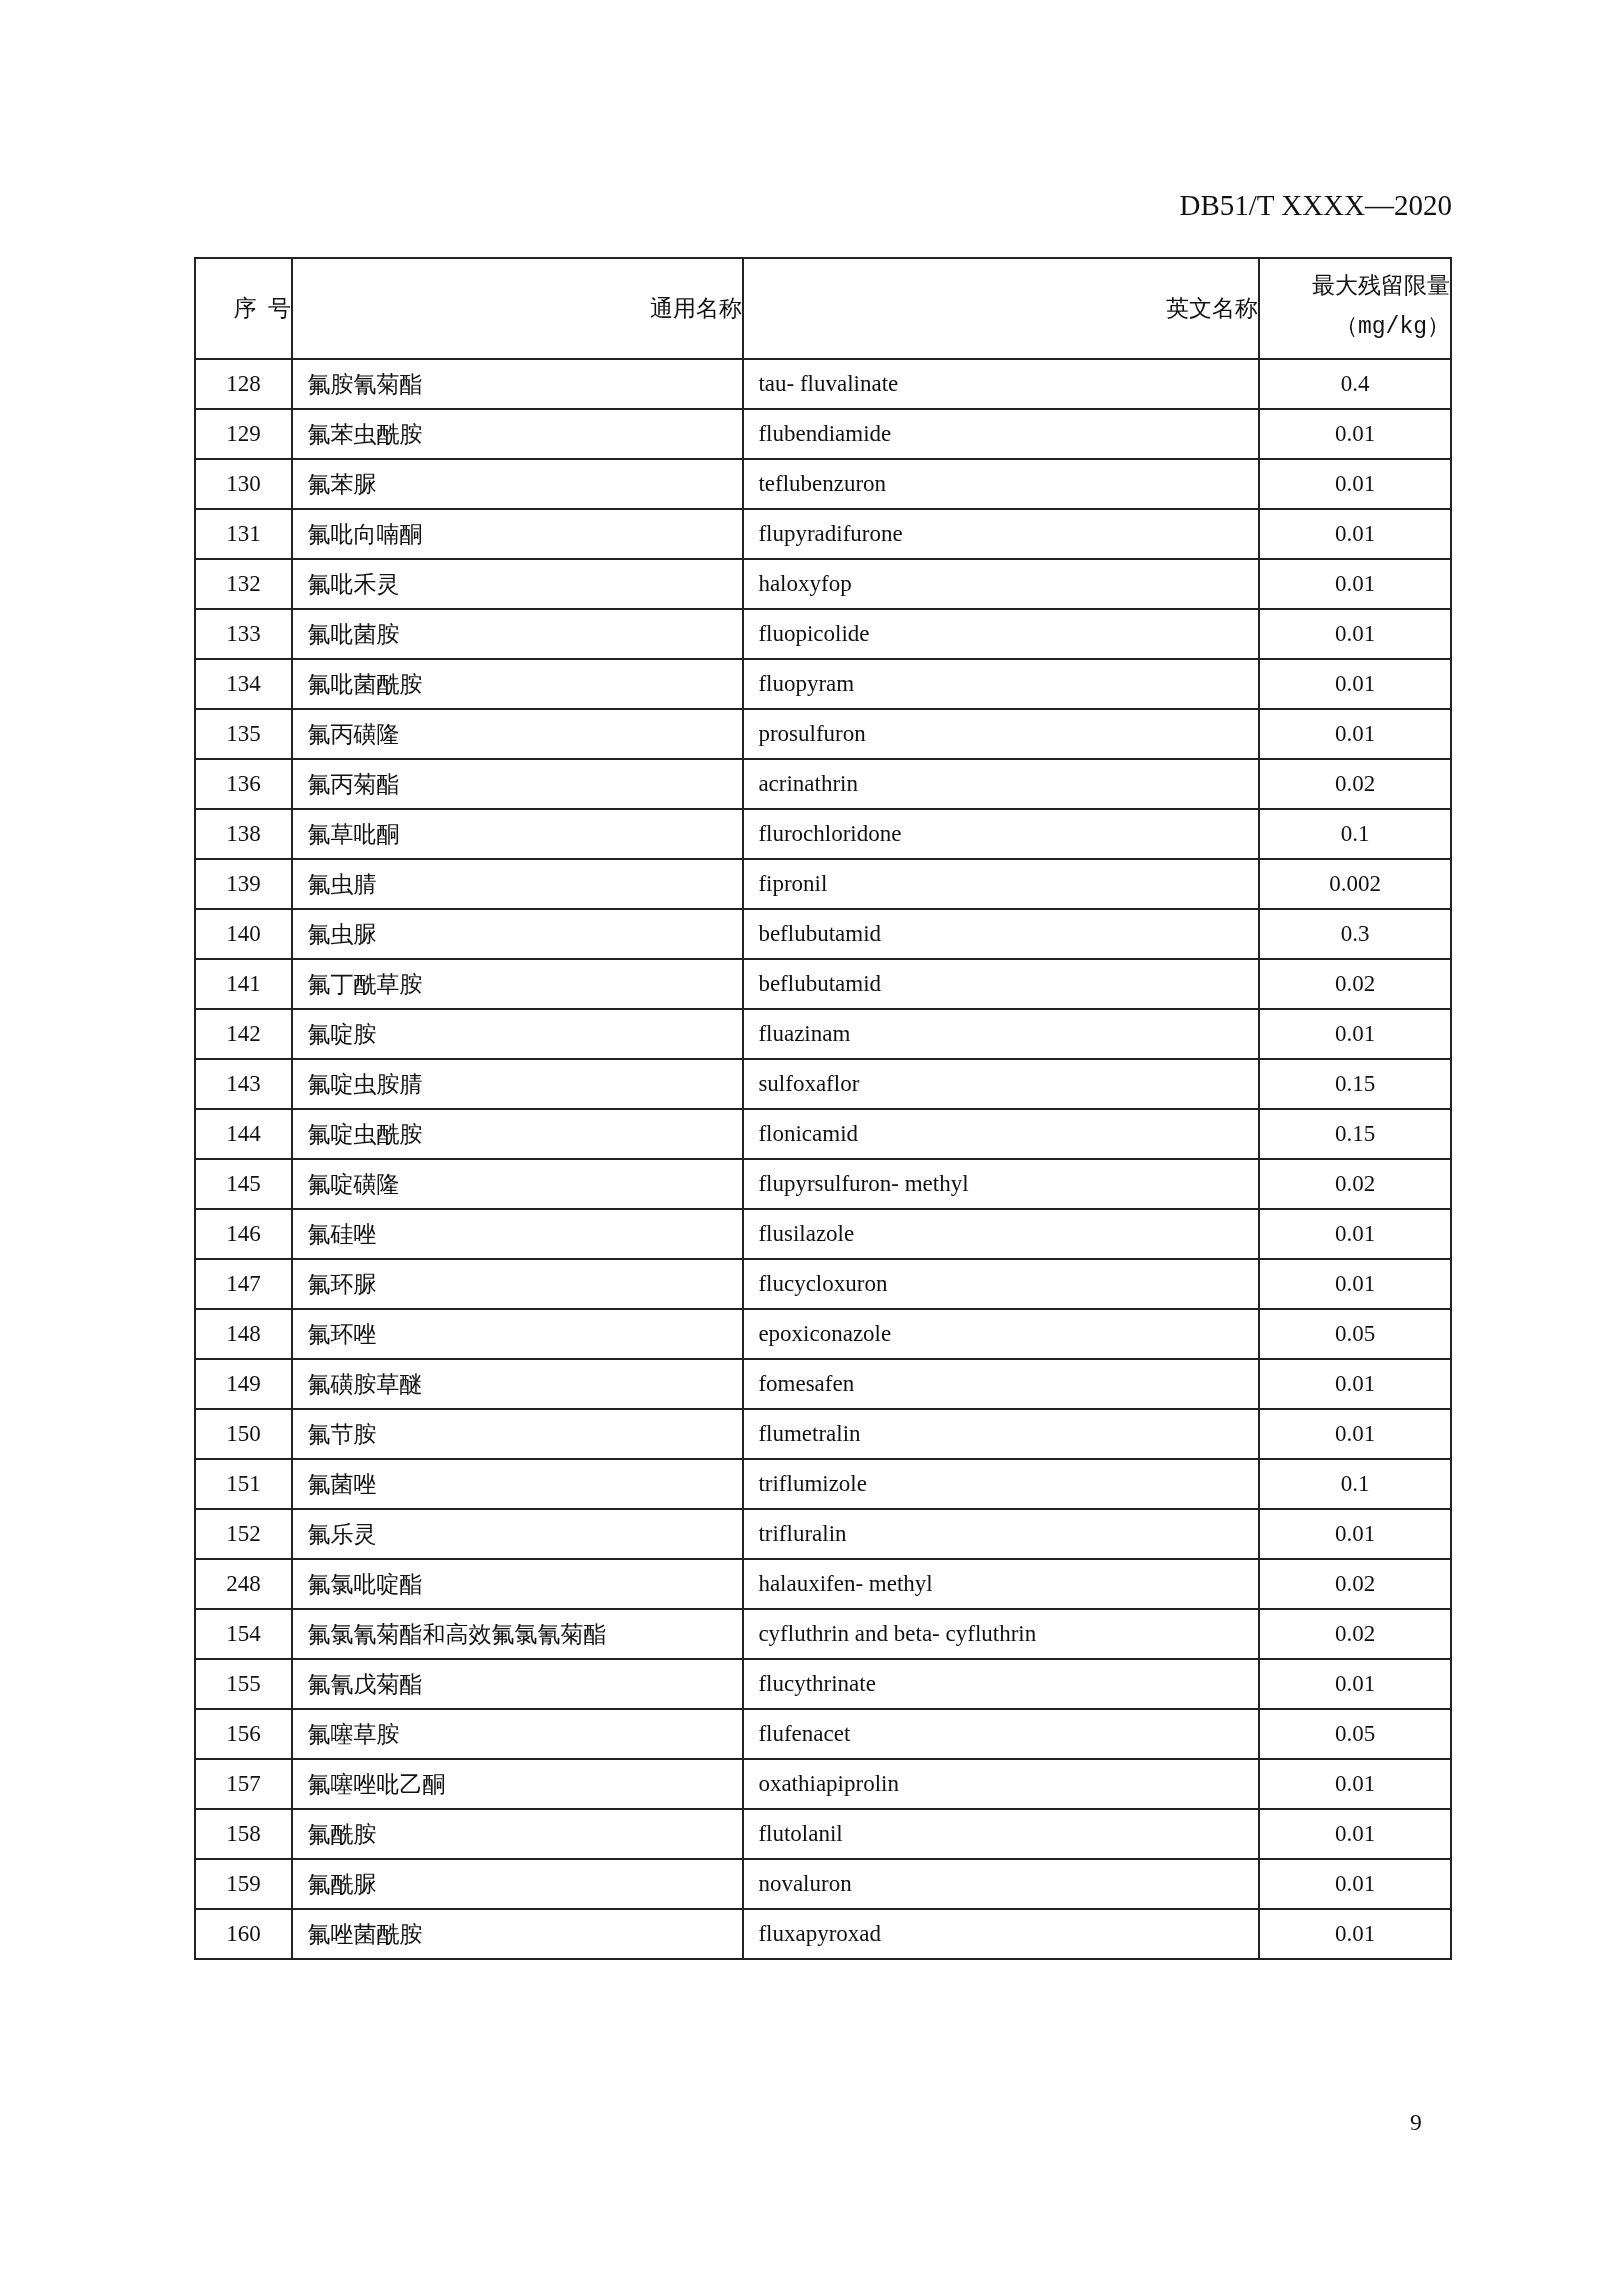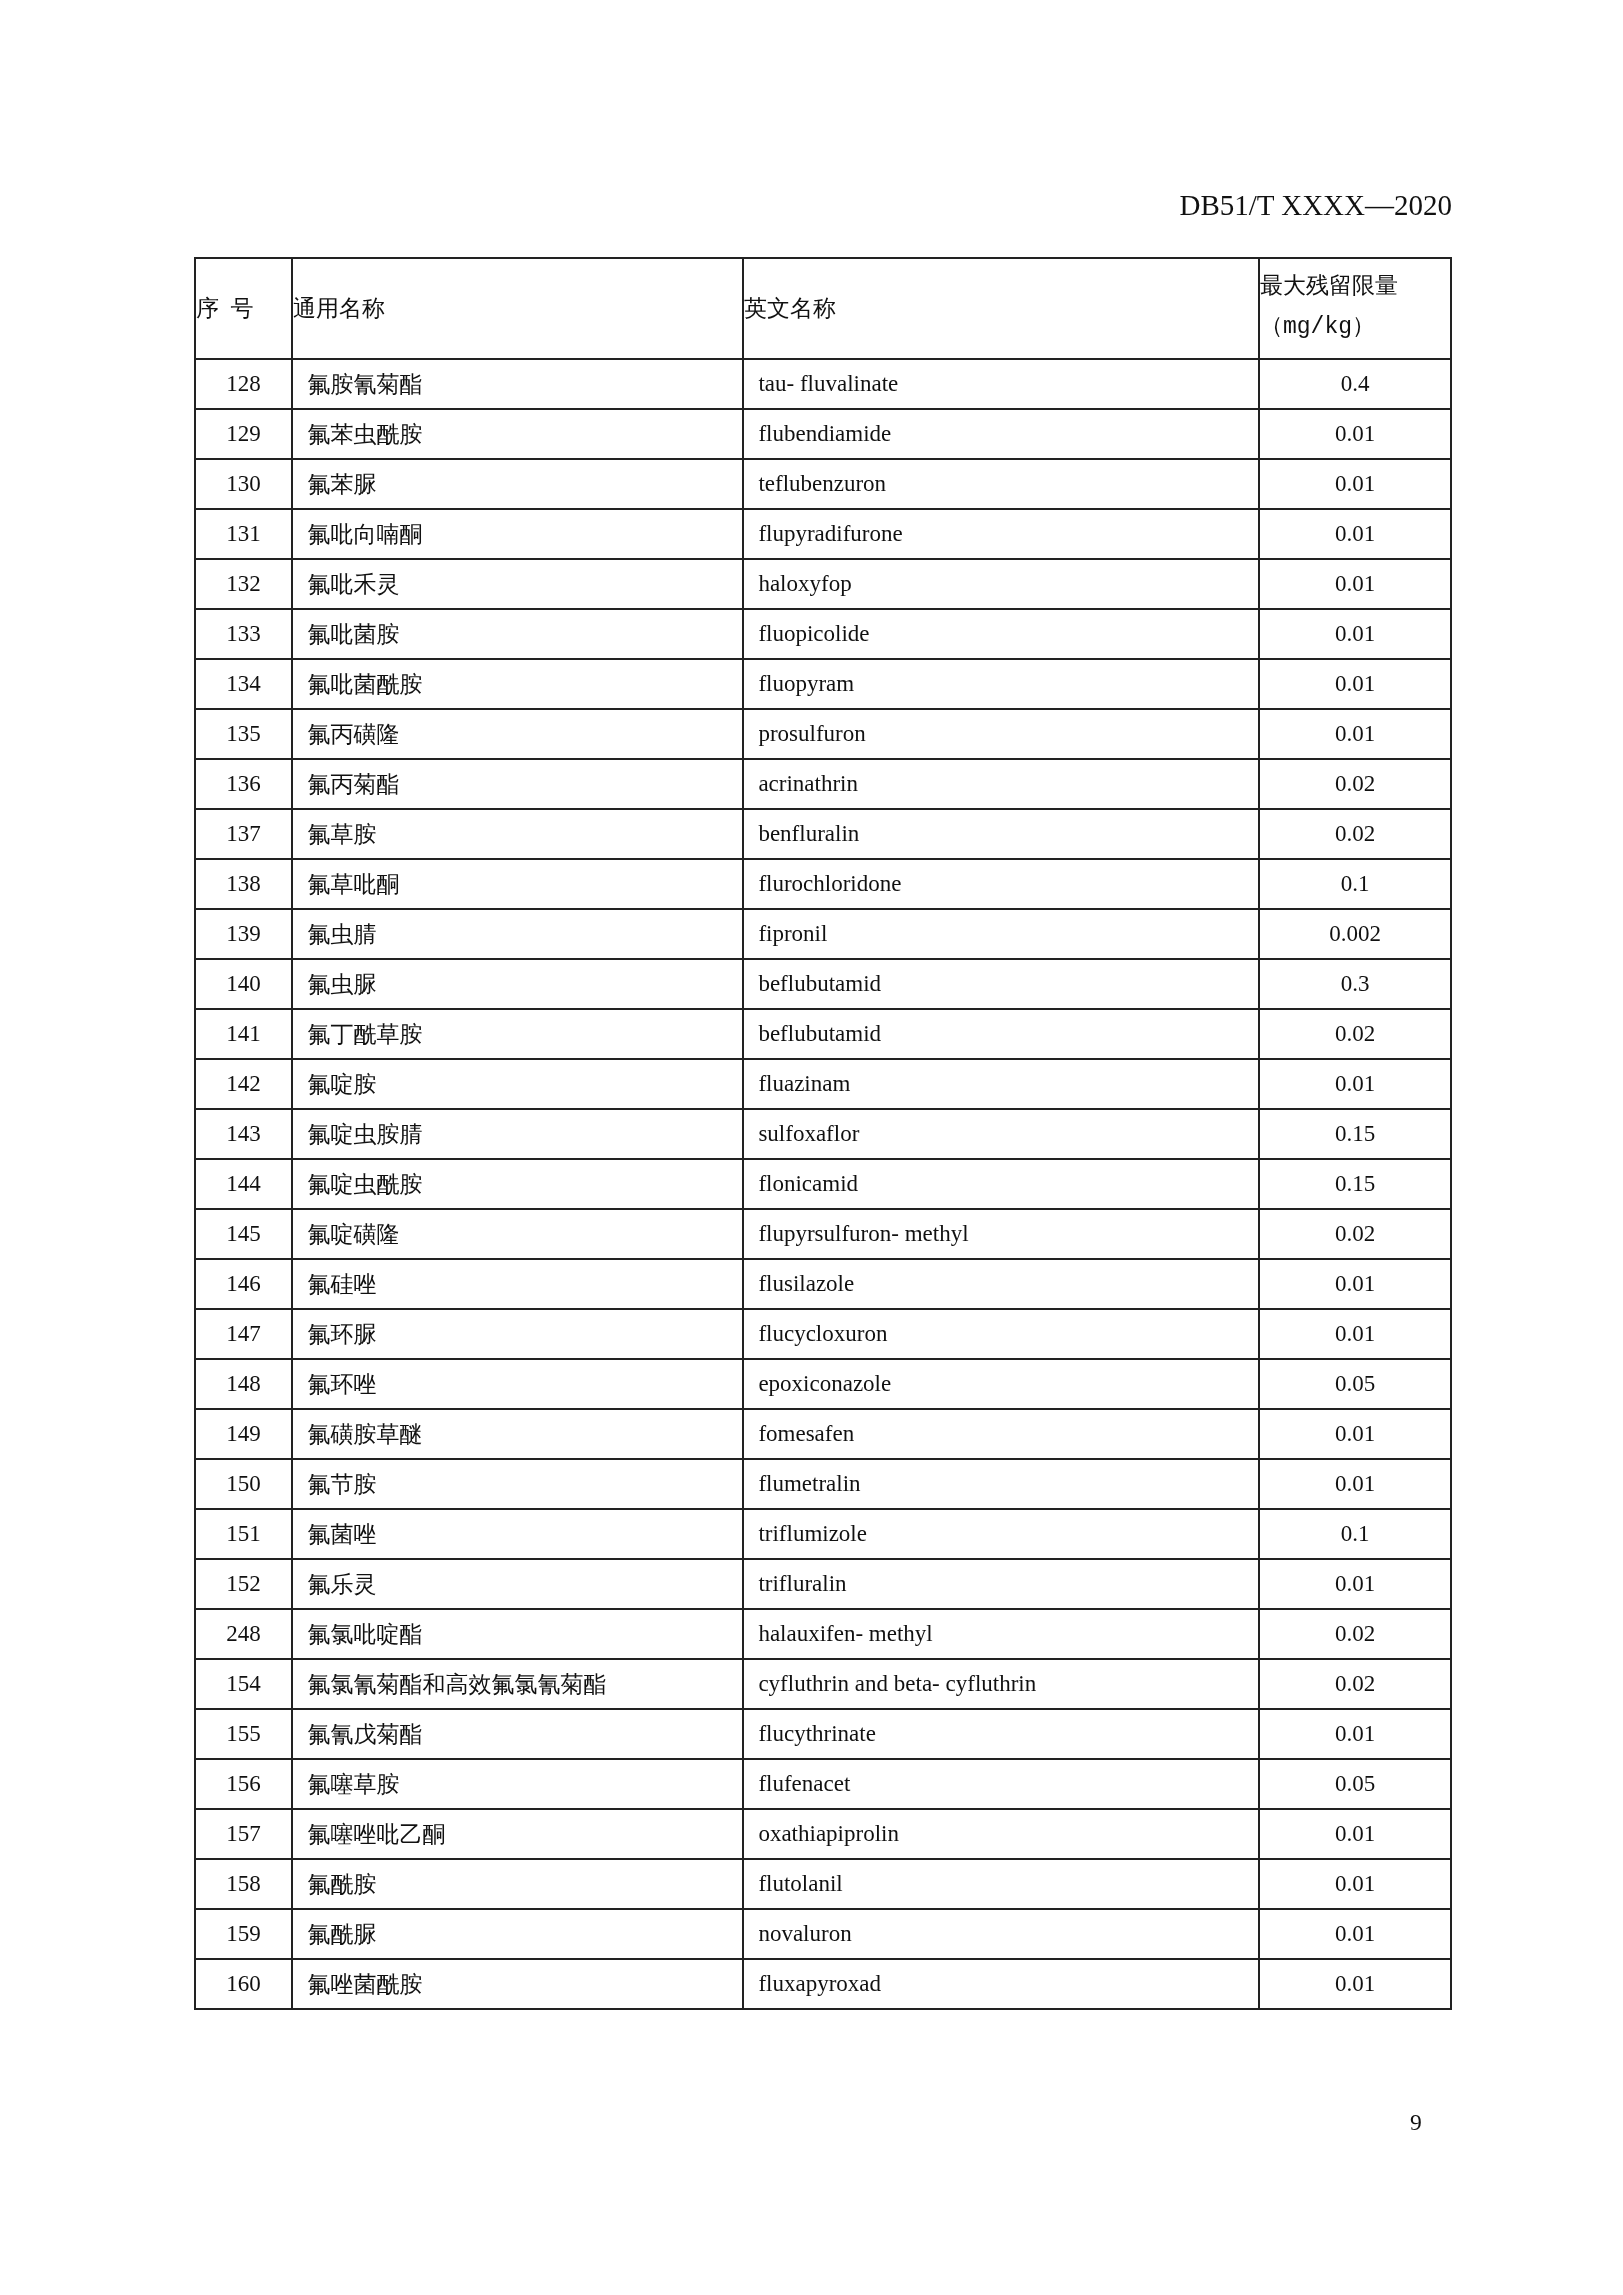--- a/index.html
+++ b/index.html
@@ -3,21 +3,21 @@
 <meta charset="utf-8">
 <style>
   html, body { margin: 0; padding: 0; background: #ffffff; }
   body { width: 1623px; height: 2295px; position: relative; overflow: hidden;
          font-family: "Liberation Serif", "DejaVu Serif", serif; color: #111; }
   .doc-code { position: absolute; top: 189px; right: 171px; font-size: 29px; letter-spacing: 0px; margin-left: 39px; }
   table.mrl { position: absolute; left: 194px; top: 257px; width: 1257px;
               border-collapse: collapse; table-layout: fixed; }
   table.mrl td, table.mrl th { border: 2px solid #222; font-weight: normal; padding: 0; font-size: 23px; }
   col.c1 { width: 97px; } col.c2 { width: 451px; } col.c3 { width: 516px; } col.c4 { width: 192px; }
-  thead th { height: 99px; text-align: left; vertical-align: middle; }
+  thead th { height: 99px; text-align: right; vertical-align: middle; }
   thead th.mrl-h { line-height: 54px; }
   tbody td { height: 48px; }
   td.num, td.val { text-align: center; }
   td.cn, td.en { text-align: left; padding-left: 14.4px !important; }
   .page-num { position: absolute; top: 2109px; left: 1410px; font-size: 23.6px; }
 </style>
 </head>
 <body>
 
 <div class="doc-code">DB51/T XXXX—2020</div>
@@ -89,26 +89,20 @@
         <td class="en">prosulfuron</td>
         <td class="val">0.01</td>
       </tr>
       <tr>
         <td class="num">136</td>
         <td class="cn">氟丙菊酯</td>
         <td class="en">acrinathrin</td>
         <td class="val">0.02</td>
       </tr>
       <tr>
-        <td class="num">137</td>
-        <td class="cn">氟草胺</td>
-        <td class="en">benfluralin</td>
-        <td class="val">0.02</td>
-      </tr>
-      <tr>
         <td class="num">138</td>
         <td class="cn">氟草吡酮</td>
         <td class="en">flurochloridone</td>
         <td class="val">0.1</td>
       </tr>
       <tr>
         <td class="num">139</td>
         <td class="cn">氟虫腈</td>
         <td class="en">fipronil</td>
         <td class="val">0.002</td>

